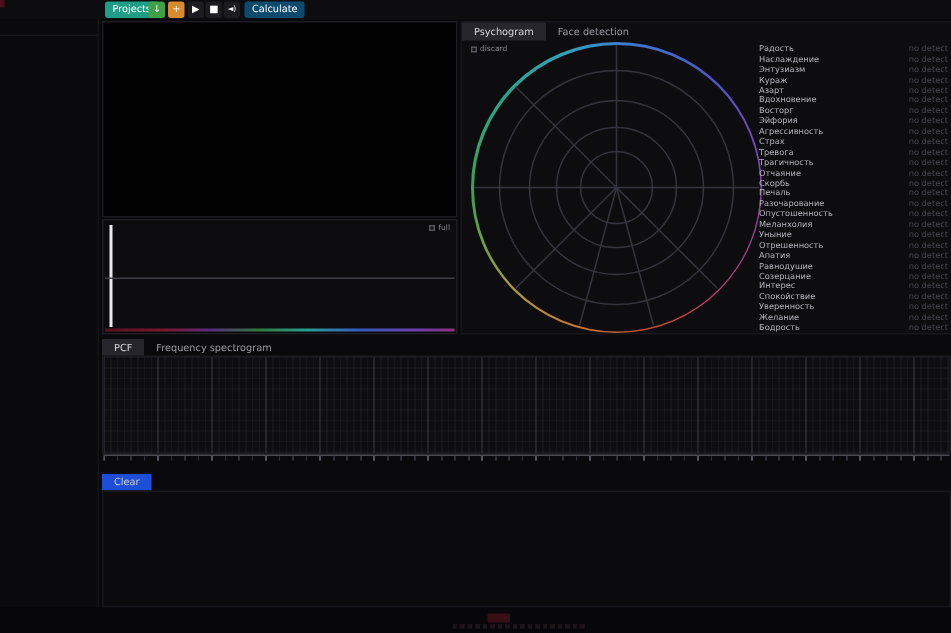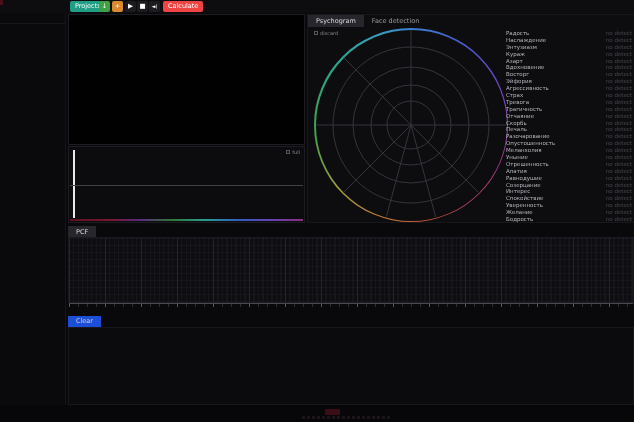--- a/index.html
+++ b/index.html
@@ -11,21 +11,21 @@
   .toolbar{position:absolute;left:0;top:0;width:634px;height:13px;background:#0d0d10;}
   .tb-btn{position:absolute;top:1px;height:11px;border-radius:2px;color:#fff;
           font-size:6.5px;line-height:11px;text-align:center;padding:0 5px;cursor:pointer;}
   .tb-btn.sq{width:11px;padding:0;}
   .btn-projects{left:70px;background:#1f9d85;}
   .btn-green{left:99px;background:#3fa045;}
   .btn-orange{left:112px;background:#d98a2e;}
   .btn-play{left:125px;background:#1b1b20;}
   .btn-stop{left:137px;background:#1b1b20;}
   .btn-volume{left:149px;background:#1b1b20;font-size:5px;}
-  .btn-calculate{left:163px;background:#ef4444;}
+  .btn-calculate{left:163px;background:#0c4a6e;}
   .corner-artifact{position:absolute;left:0;top:0;width:3px;height:5px;background:#4a0f1a;}
 
   
   .sidebar{position:absolute;left:0;top:13px;width:66px;height:392px;background:#0a0a0d;
            border-right:1px solid #141419;}
   .sidebar-divider{position:absolute;left:0;top:10px;width:100%;height:1px;background:#17171c;}
 
   
   .video-panel{position:absolute;left:68px;top:14px;width:237px;height:131px;
                background:#010102;border:1px solid #1c1c22;}
@@ -295,20 +295,21 @@
   <div class="emotion-row">
     <span class="ename">Бодрость</span>
     <span class="evalue">no detect</span>
   </div>
 </div>
   </div>
 
   <div class="spectro-section">
     <div class="tabrow">
       <div class="tab active">PCF</div>
+      <div class="tab">Frequency spectrogram</div>
     </div>
     <div class="spectro-grid"></div>
     <div class="spectro-ticks"></div>
     <div class="time-row">
   
 
   
 
   
 

